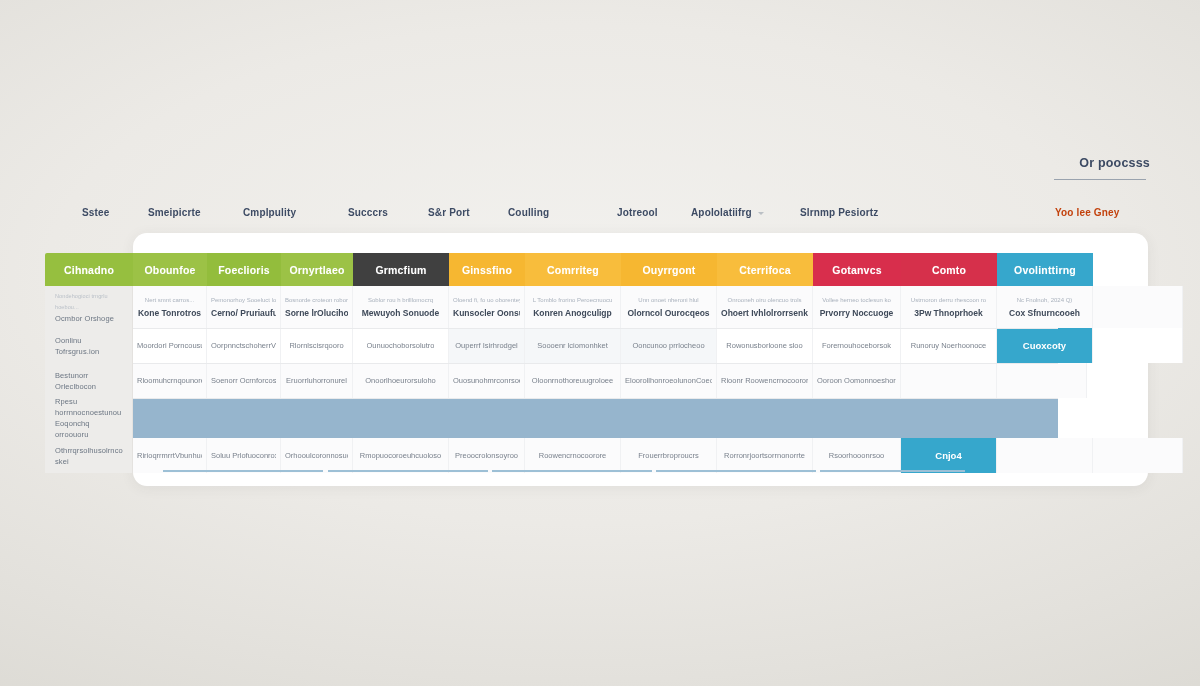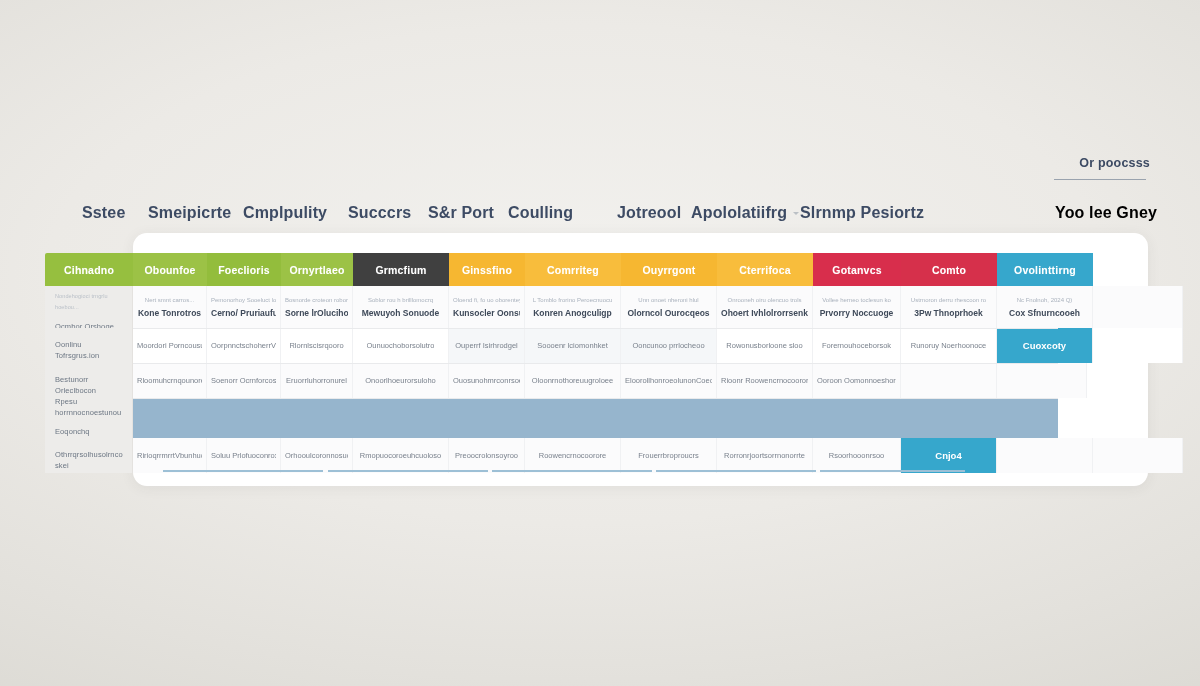--- a/index.html
+++ b/index.html
@@ -49,28 +49,28 @@
   .nav {
     position: absolute;
     left: 60px;
     top: 204px;
     width: 1090px;
     height: 22px;
   }
   .nav-item {
     position: absolute;
     top: 0;
-    font-size: 16px;
+    font-size: 10px;
     font-weight: bold;
     color: #3d4b64;
     white-space: nowrap;
     letter-spacing: 0.15px;
     line-height: 18px;
   }
-  .nav-item.right-end { color: #000000; }
+  .nav-item.right-end { color: #c2410c; }
   .caret {
     display: inline-block;
     margin-left: 6px;
     width: 0; height: 0;
     border-left: 3px solid transparent;
     border-right: 3px solid transparent;
     border-top: 3px solid #aab0b8;
     vertical-align: middle;
     opacity: .75;
   }
@@ -145,21 +145,20 @@
     justify-content: center;
     background: #edecea;
     border-right: 1px solid #e4e2df;
   }
   .lbl-text {
     font-size: 7.5px;
     color: #6c7683;
     line-height: 11px;
     letter-spacing: .1px;
     word-break: break-word;
-    margin-top: 8px;
   }
   .cell {
     flex: 0 0 auto;
     position: relative;
     display: flex;
     flex-direction: column;
     align-items: center;
     justify-content: center;
     background: #ffffff;
     border-right: 1px solid #f0f1f3;

